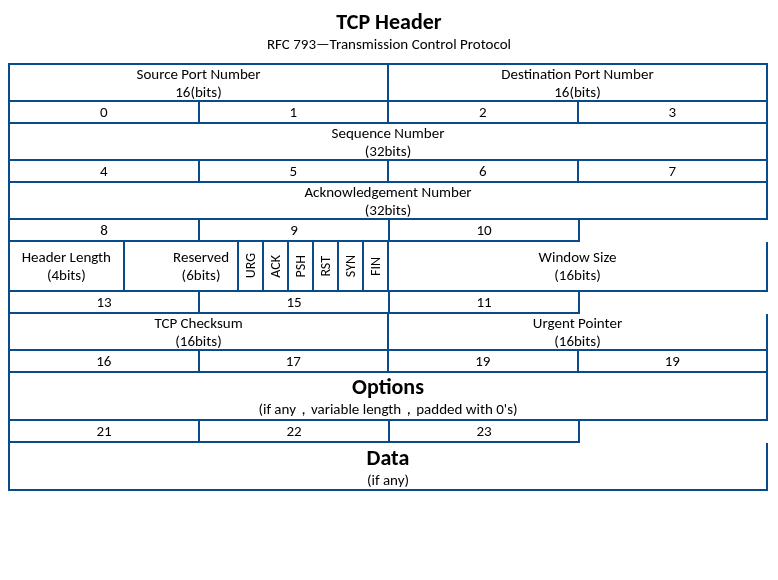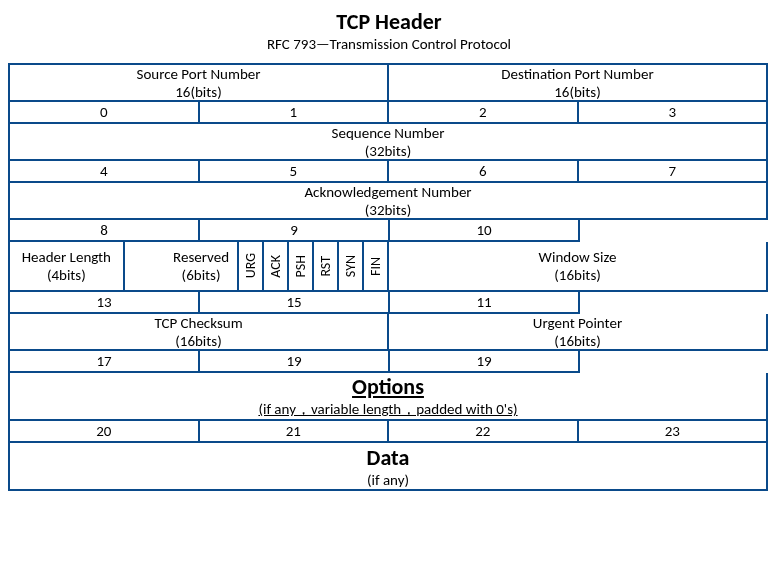--- a/index.html
+++ b/index.html
@@ -17,21 +17,21 @@
   .bytesrow { height: 22px; }
   .tall { height: 50px; }
   .flagcell { width: 25px; flex-direction: row; }
   .headerlen { width: 115px; }
   .reserved { width: 115px; padding-left: 40px; }
   .vtext { writing-mode: vertical-rl; text-orientation: sideways; transform: rotate(180deg); font-size: 14px; }
   .opts-title { font-weight: bold; font-size: 22px; }
   .opts-sub { font-size: 15px; }
   .data-title { font-weight: bold; font-size: 22px; }
   .data-sub { font-size: 15px; }
-  .optsrow { height: 48px; text-decoration: underline; }
+  .optsrow { height: 48px; }
   .datarow { height: 48px; }
 </style>
 </head>
 <body>
 
 <div class="wrap">
   <div class="title">TCP Header</div>
   <div class="subtitle">RFC 793—Transmission Control Protocol</div>
 
   <div class="grid">
@@ -120,33 +120,33 @@
       <div class="cell half">
         <span>TCP Checksum</span>
         <span>(16bits)</span>
       </div>
       <div class="cell half">
         <span>Urgent Pointer</span>
         <span>(16bits)</span>
       </div>
     </div>
     <div class="row bytesrow">
+      <div class="cell quarter">16</div>
       <div class="cell quarter">17</div>
       <div class="cell quarter">19</div>
       <div class="cell quarter">19</div>
     </div>
 
     <div class="row optsrow">
       <div class="cell full">
         <span class="opts-title">Options</span>
         <span class="opts-sub">(if any，variable length，padded with 0's)</span>
       </div>
     </div>
     <div class="row bytesrow">
-      <div class="cell quarter">20</div>
       <div class="cell quarter">21</div>
       <div class="cell quarter">22</div>
       <div class="cell quarter">23</div>
     </div>
 
     <div class="row datarow">
       <div class="cell full">
         <span class="data-title">Data</span>
         <span class="data-sub">(if any)</span>
       </div>

